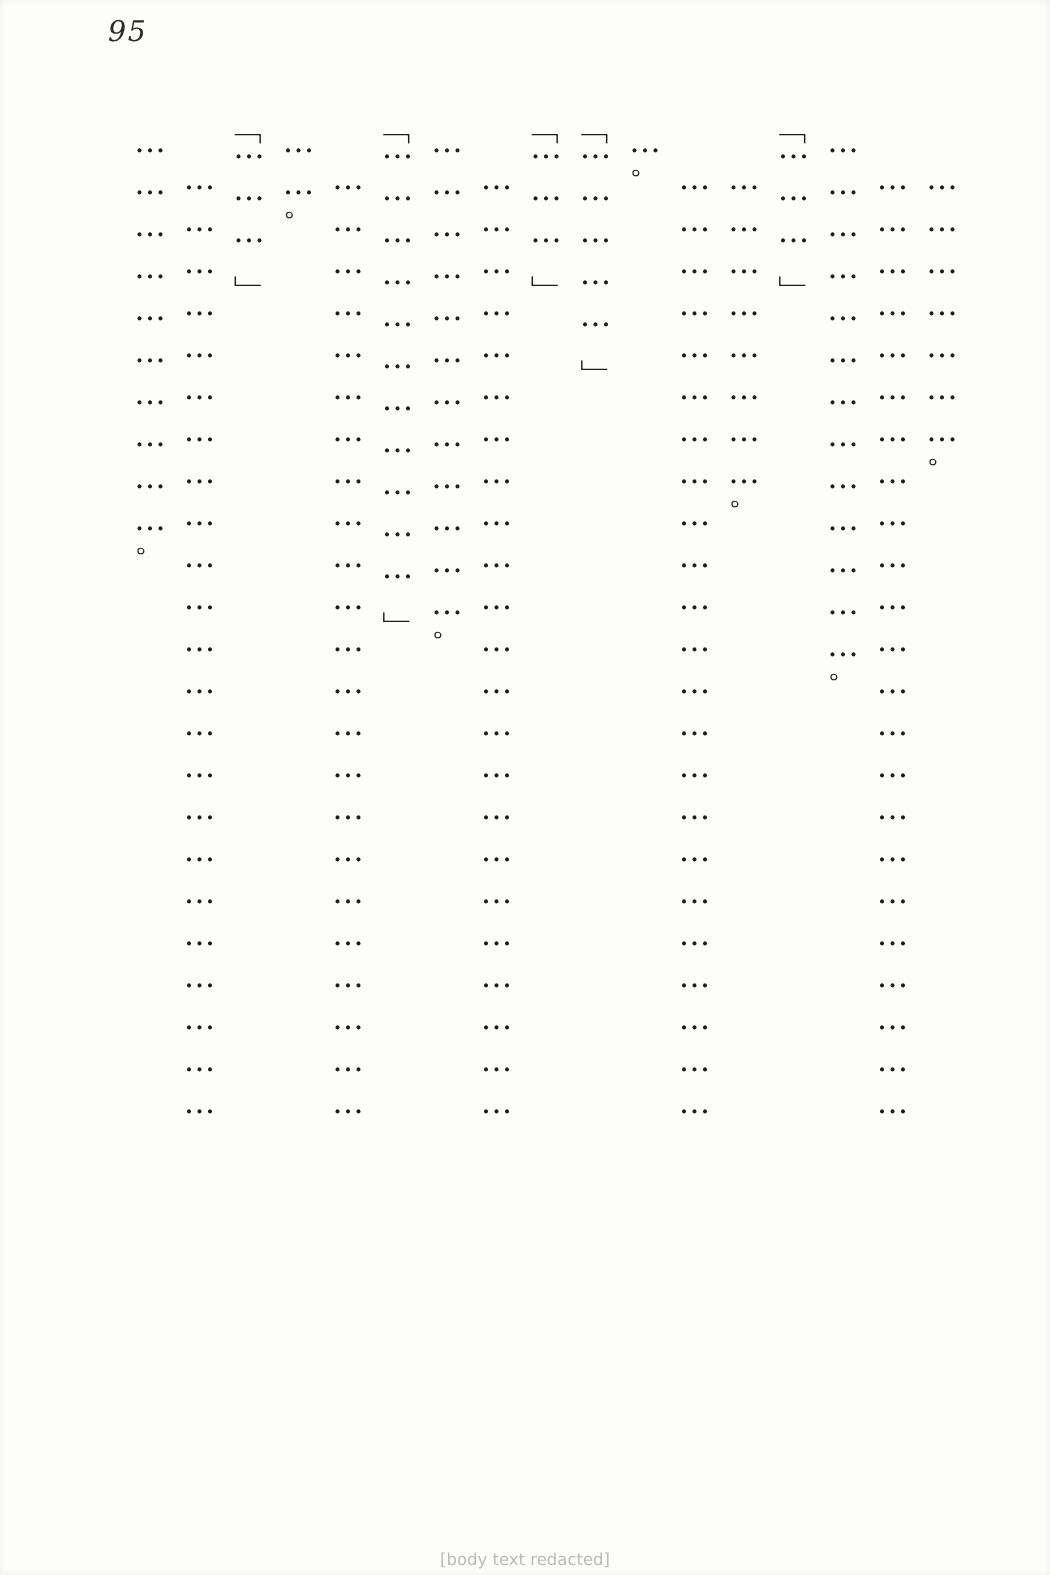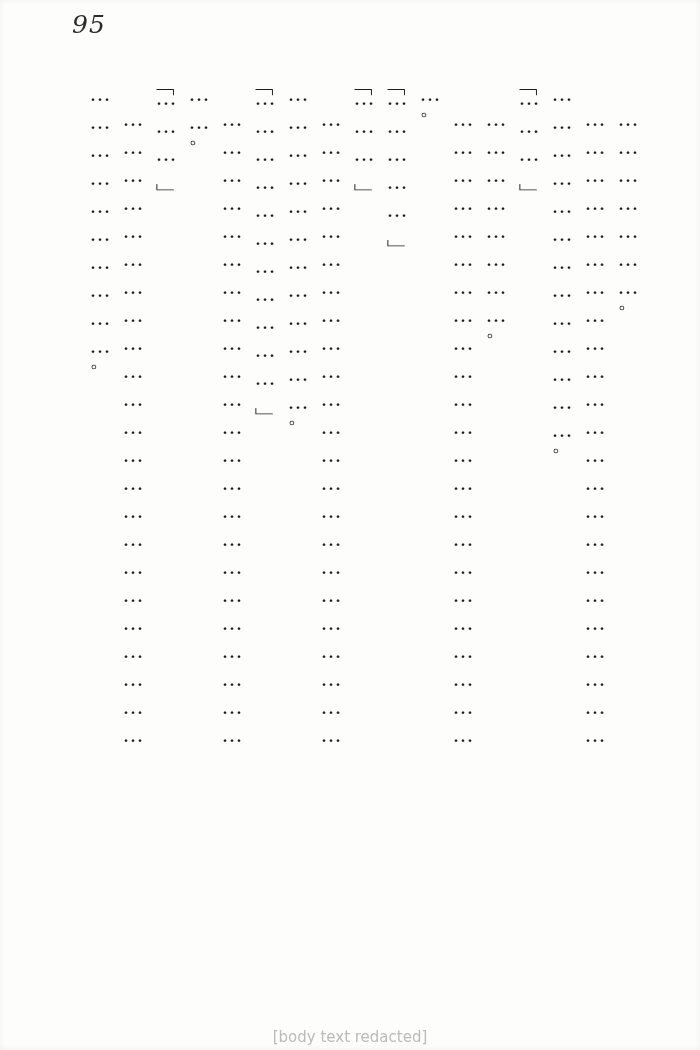--- a/index.html
+++ b/index.html
@@ -17,21 +17,21 @@
   .page {
     position: absolute;
     inset: 0;
     background: #fdfdfc;
     box-shadow: inset 0 0 6px rgba(0,0,0,0.06);
   }
   .page-number {
     position: absolute;
     top: 10px;
     left: 72px;
-    font-size: 25px;
+    font-size: 19px;
     font-style: italic;
     color: #2b2b2b;
     letter-spacing: 1px;
   }
   
   .text-block {
     position: absolute;
     top: 82px;
     right: 62px;
     width: 580px;
@@ -48,21 +48,21 @@
     line-height: 1.0;
     letter-spacing: 4px;
     white-space: nowrap;
   }
   .redaction-notice {
     position: absolute;
     bottom: 4px;
     left: 0;
     right: 0;
     text-align: center;
-    font-size: 15px;
+    font-size: 11px;
     color: #bbb;
     font-family: "DejaVu Sans", "Liberation Sans", sans-serif;
   }
 </style>
 </head>
 <body>
 
 <div class="page">
 
   <div class="page-number">95</div>

